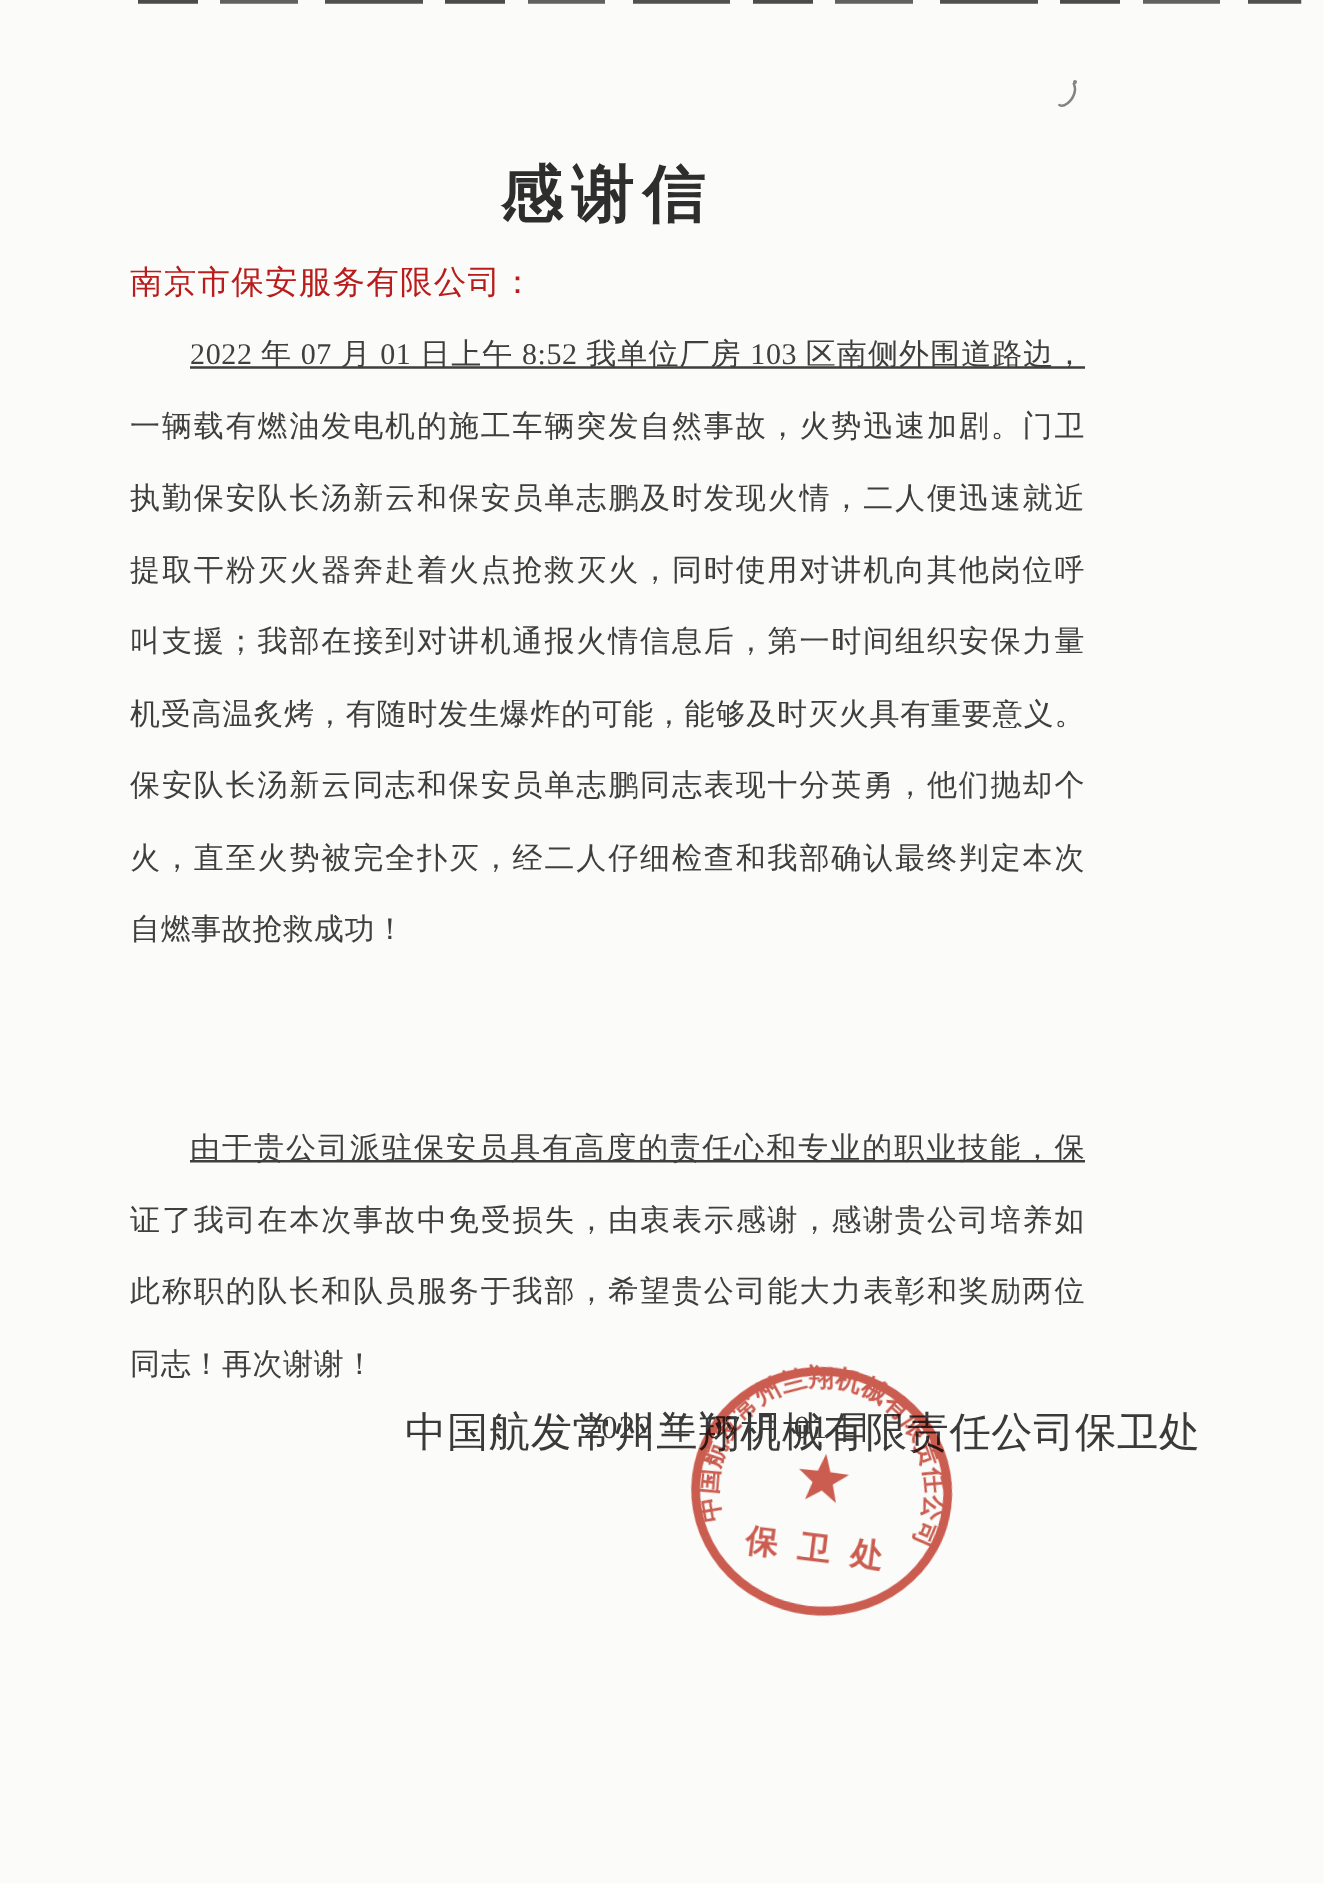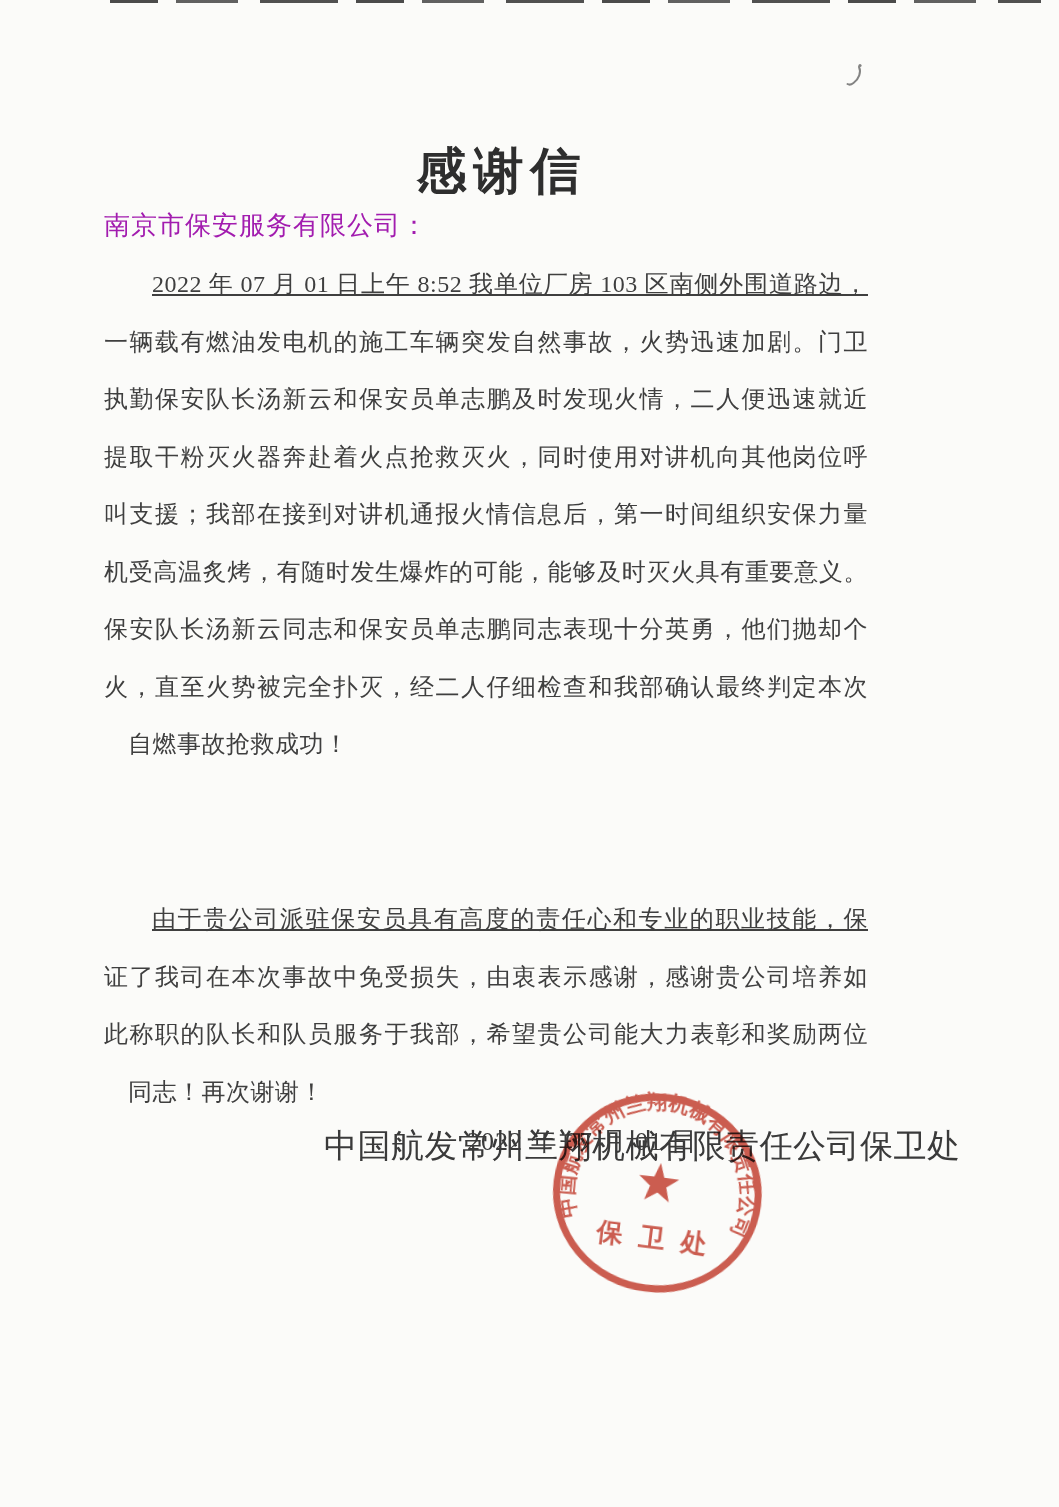--- a/index.html
+++ b/index.html
@@ -16,41 +16,41 @@
     position:absolute; top:0; left:110px; right:18px; height:3px;
     background:repeating-linear-gradient(90deg,
       #1f1f1f 0 48px, rgba(31,31,31,0) 48px 66px,
       #3a3a3a 66px 128px, rgba(31,31,31,0) 128px 150px,
       #262626 150px 228px, rgba(31,31,31,0) 228px 246px);
     opacity:.8;
   }
   .pen-mark { position:absolute; left:843px; top:62px; width:24px; height:32px; opacity:.75; }
 
   .title {
-    position:absolute; top:122px; left:104px; width:764px; margin:16px;
+    position:absolute; top:122px; left:104px; width:764px; margin:0;
     text-align:center; font-size:50px; font-weight:bold;
     letter-spacing:7px; color:#2e2e2e;
   }
   .salutation {
     position:absolute; top:208px; left:104px;
-    font-size:26px; letter-spacing:1px; color:#a21caf;
+    font-size:26px; letter-spacing:1px; color:#b91c1c;
   }
   .para {
     position:absolute; left:104px; width:764px;
     font-size:24px; color:#3f3f3f;
   }
   .p1 { top:256px; }
   .p2 { top:891px; }
   .line {
     height:57.5px; line-height:57.5px;
     text-align:justify; text-align-last:justify;
     letter-spacing:.5px;
   }
   .line.indent { text-indent:2em;text-decoration:underline; }
-  .line.short { text-align-last:left;margin-left:24px; }
+  .line.short { text-align-last:left; }
 
   .signature {
     position:absolute; left:324px; top:1124px;
     font-size:33px; letter-spacing:.5px; color:#3a3a3a;
     white-space:nowrap;
     text-align:center;
   }
   .sign-date {
     position:absolute; left:467px; top:1124px;
     font-size:26px; letter-spacing:1px; color:#3a3a3a;

